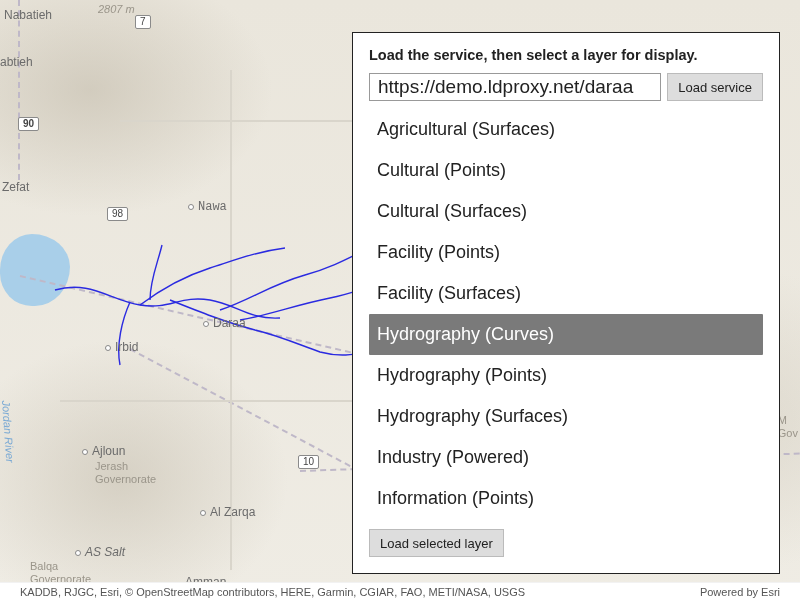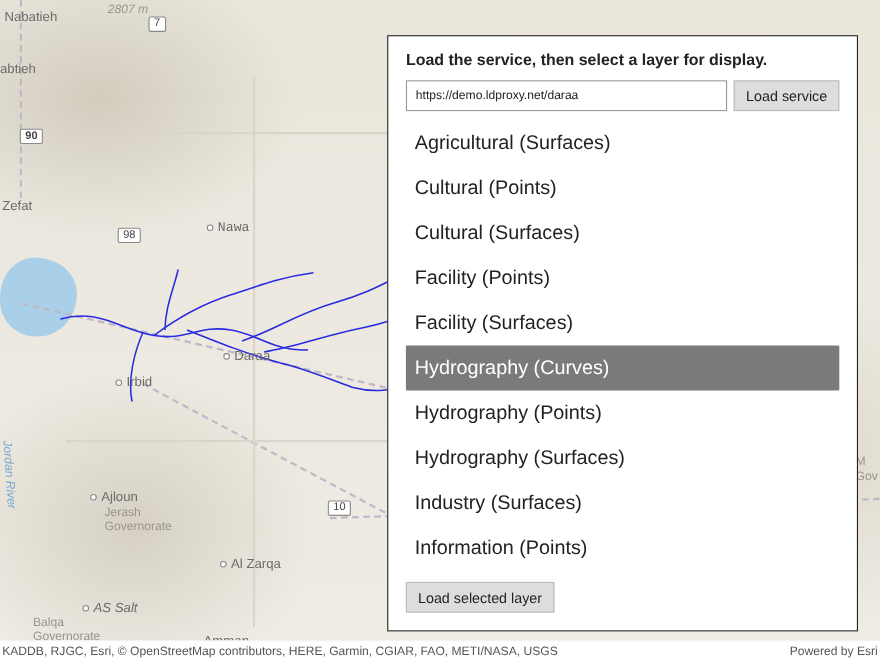--- a/index.html
+++ b/index.html
@@ -31,31 +31,31 @@
   .town { position:absolute; font-size:12px; color:#6b6b6b; }
   .town .dot { display:inline-block; width:6px; height:6px; border:1px solid #888; border-radius:50%; background:#fff; margin-right:4px; vertical-align:middle;}
   .gov { position:absolute; font-size:11px; color:#9a958a; line-height:1.15; }
   svg.rivers { position:absolute; inset:0; }
   svg.rivers path { stroke:#2a2ae0; stroke-width:1.4; fill:none; }
 
   #attribution {
     position:absolute; left:0; right:0; bottom:0; height:18px;
     background:#fff; font-size:11px; color:#555;
     display:flex; justify-content:space-between; align-items:center;
-    padding:0 2px; border-top:1px solid rgba(0,0,0,.05);text-align:center;
+    padding:0 20px; border-top:1px solid rgba(0,0,0,.05);text-align:center;
   }
 
   #panel {
     position:absolute; right:20px; top:32px; width:428px;
     background:#fff; border:1px solid #222; padding:14px 16px 16px;
   }
   #panel h1 { font-size:14.5px; font-weight:700; margin-bottom:10px; color:#222; }
   .url-row { display:flex; gap:6px; margin-bottom:8px; }
   .url-row input {
-    flex:1; height:28px; padding:0 8px; font-size:11px;
+    flex:1; height:28px; padding:0 8px; font-size:19px;
     border:1px solid #999; background:#fff; color:#222;
   }
   .btn {
     height:28px; padding:0 10px; font-size:13px;
     background:#ddd; border:1px solid #bbb; color:#222; cursor:pointer;
   }
   #layer-list { margin:6px 0 10px; }
   .layer-item {
     padding:10px 8px; font-size:18px; color:#222; cursor:pointer;
     border-radius:1px;
@@ -127,21 +127,21 @@
   </div>
   <div id="layer-list">
       <div class="layer-item">Agricultural (Surfaces)</div>
       <div class="layer-item">Cultural (Points)</div>
       <div class="layer-item">Cultural (Surfaces)</div>
       <div class="layer-item">Facility (Points)</div>
       <div class="layer-item">Facility (Surfaces)</div>
       <div class="layer-item selected">Hydrography (Curves)</div>
       <div class="layer-item">Hydrography (Points)</div>
       <div class="layer-item">Hydrography (Surfaces)</div>
-      <div class="layer-item">Industry (Surfaces)</div>
+      <div class="layer-item">Industry (Powered)</div>
       <div class="layer-item">Information (Points)</div>
     </div>
   <button class="btn">Load selected layer</button>
 </div>
 
 <div id="attribution">
   <span>KADDB, RJGC, Esri, © OpenStreetMap contributors, HERE, Garmin, CGIAR, FAO, METI/NASA, USGS</span>
   <span>Powered by Esri</span>
 </div>
 

